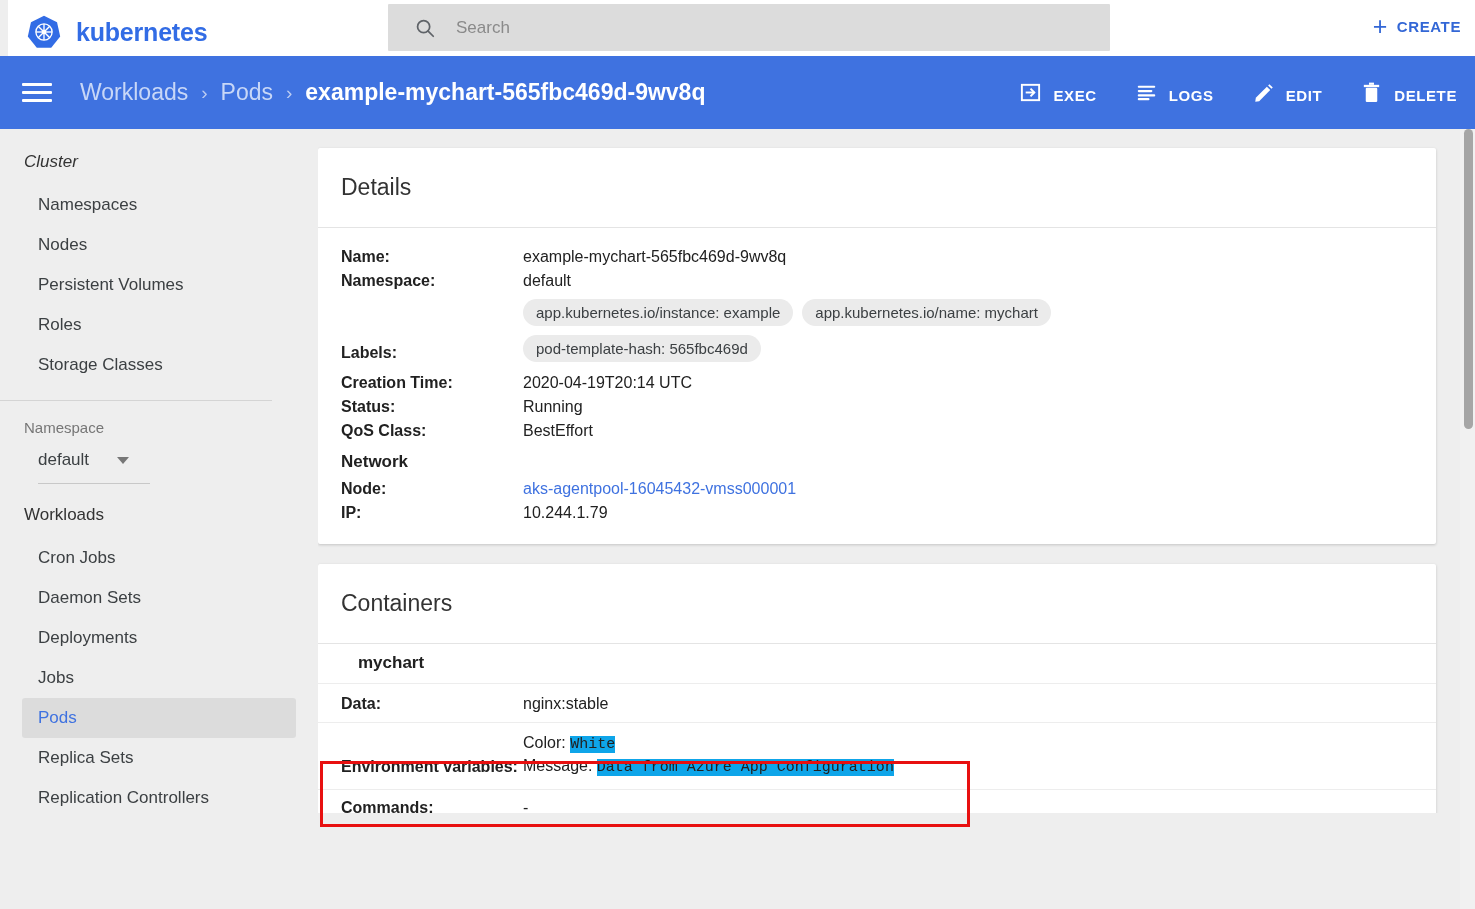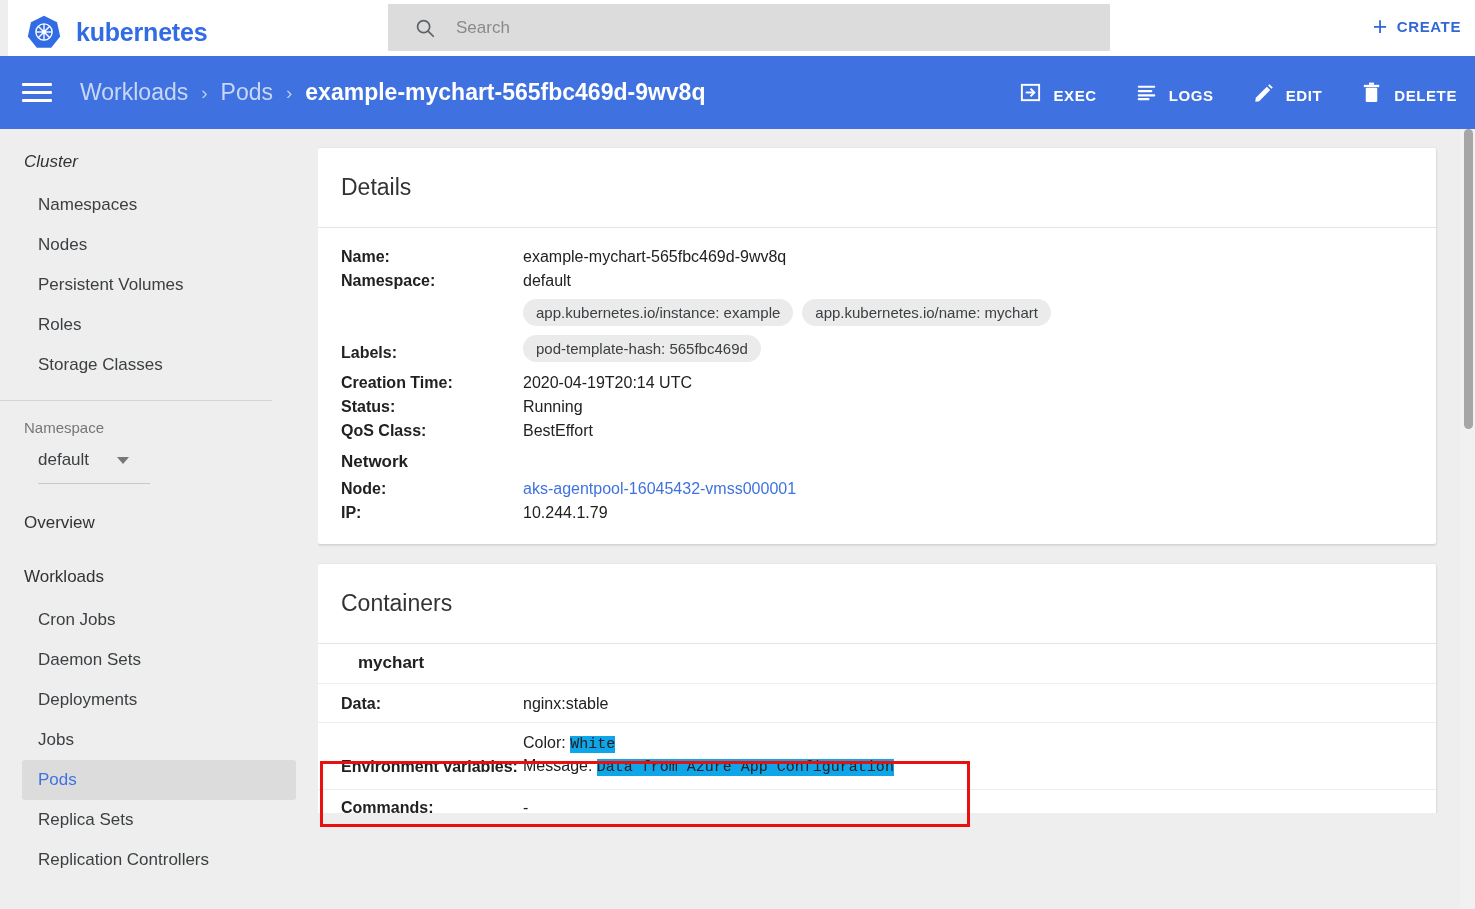--- a/index.html
+++ b/index.html
@@ -285,21 +285,20 @@
 
   <div class="nav-divider"></div>
 
   <div class="ns-label">Namespace</div>
   <div class="ns-select">
     <span class="ns-value">default</span>
     <span class="ns-caret"></span>
   </div>
   <div class="ns-underline"></div>
 
-  <div class="nav-head" style="margin-top:16px;">Overview</div>
   <div class="nav-head" style="margin-top:8px;">Workloads</div>
 
   <div class="nav-item">Cron Jobs</div>
   <div class="nav-item">Daemon Sets</div>
   <div class="nav-item">Deployments</div>
   <div class="nav-item">Jobs</div>
   <div class="nav-item active">Pods</div>
   <div class="nav-item">Replica Sets</div>
   <div class="nav-item">Replication Controllers</div>
 </div>

